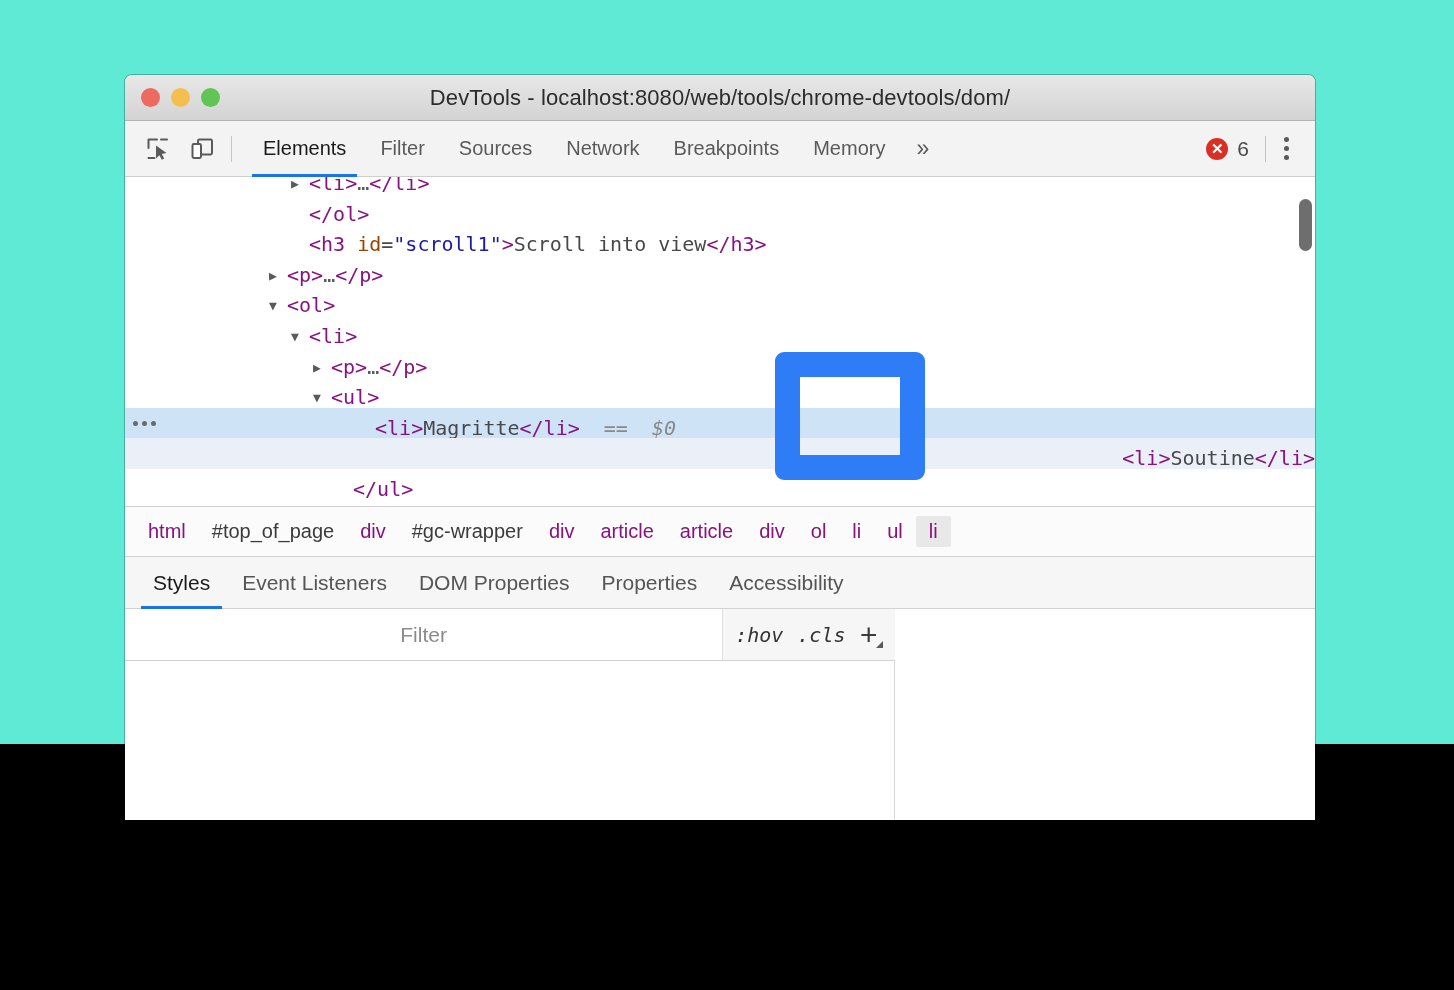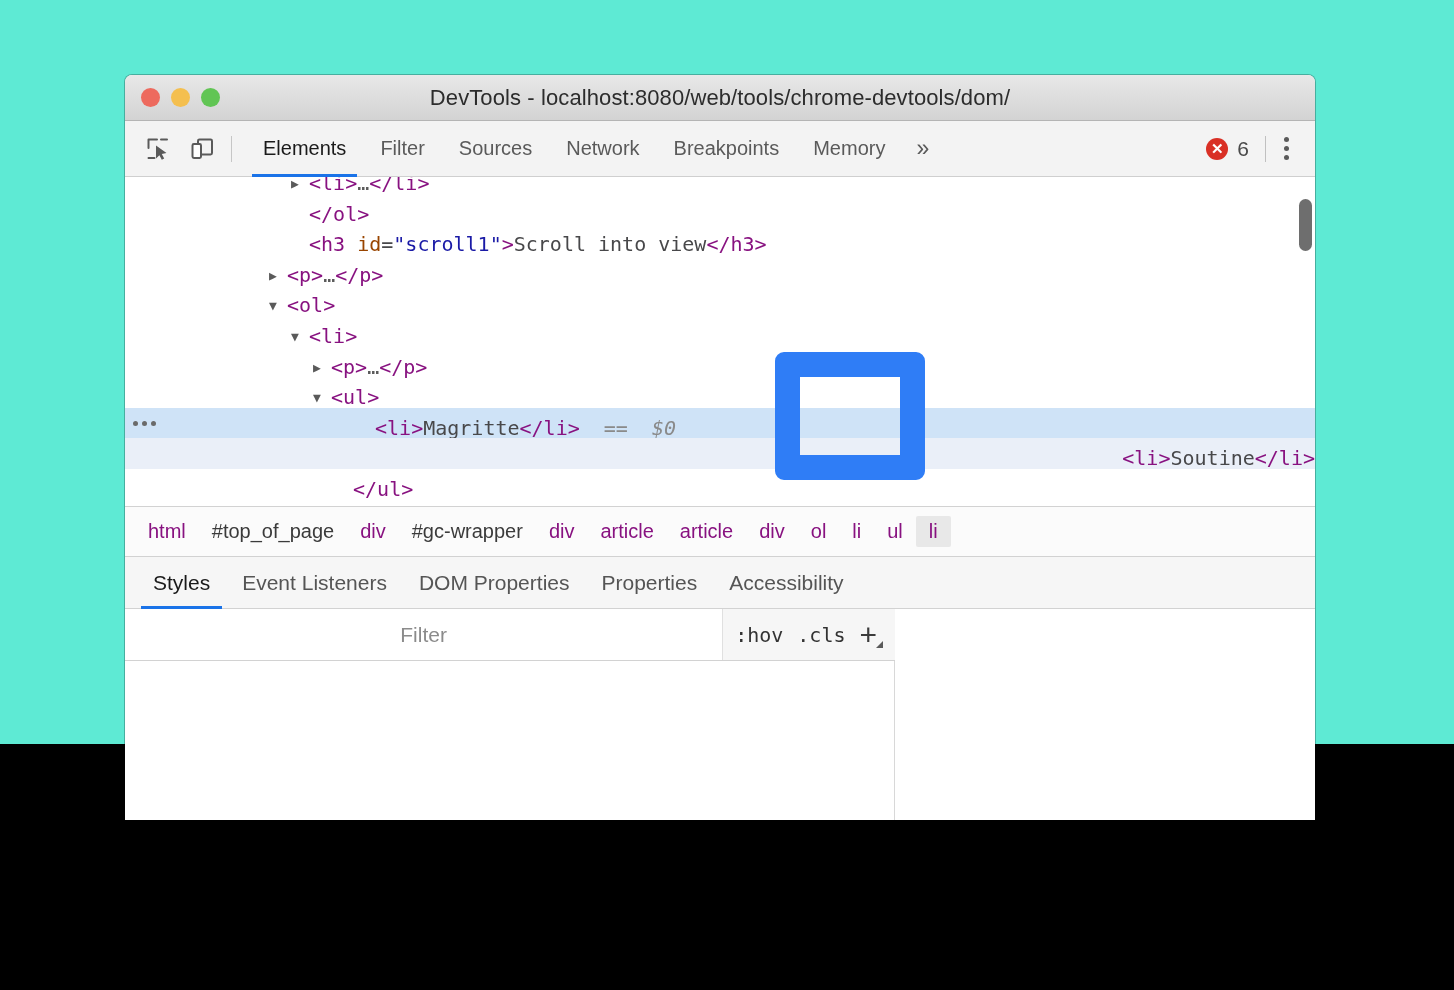--- a/index.html
+++ b/index.html
@@ -142,21 +142,21 @@
   }
   .filter-input {
     flex: 1; border: none; outline: none; background: #fff;
     font-size: 21px; color: #333; padding: 0 12px;
     font-family: "Liberation Sans", sans-serif;
     text-align: center;
   }
   .filter-input::placeholder { color: #8b8b8b; }
   .filter-actions {
     display: flex; align-items: center; gap: 14px;
-    padding: 0 12px; border-left: 1px solid #e0e0e0; background: #f6f6f6;
+    padding: 0 12px; border-left: 1px solid #e0e0e0; background: #f6f6f6; font-style: italic;
   }
   .fa-btn { font-family: "DejaVu Sans Mono", monospace; font-size: 20px; color: #333; }
   .plus-wrap { position: relative; padding-right: 6px; }
   .plus { font-size: 30px; color: #3c3c3c; line-height: 1; }
   .plus-caret {
     position: absolute; right: 0; bottom: 2px;
     width: 0; height: 0;
     border-left: 7px solid transparent; border-bottom: 7px solid #5a5a5a;
   }
   .styles-left { width: 770px; border-right: 1px solid #d8d8d8; }

